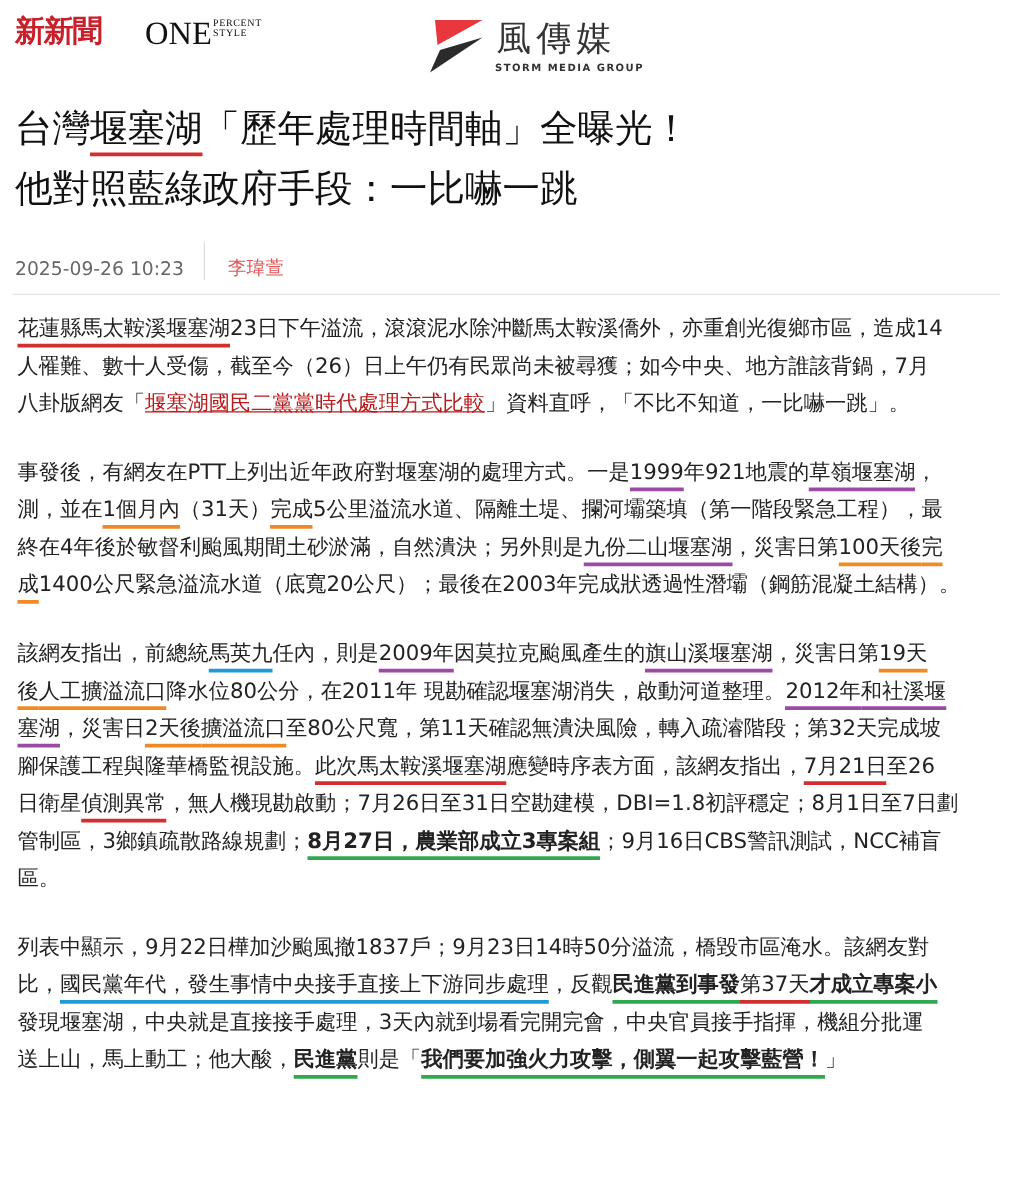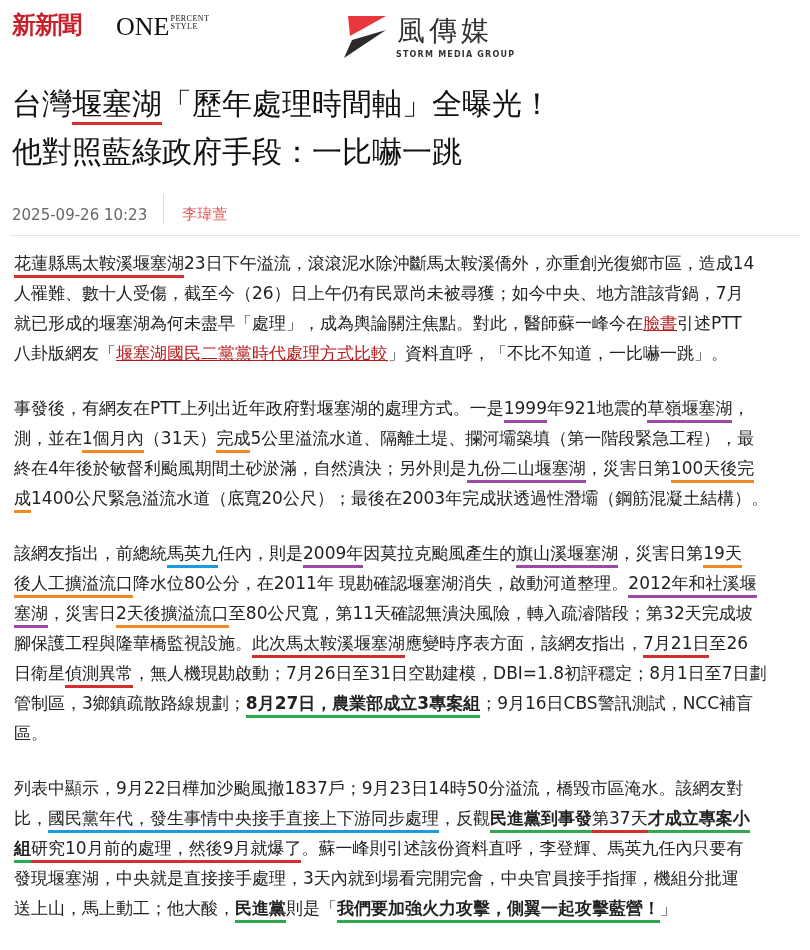--- a/index.html
+++ b/index.html
@@ -65,21 +65,20 @@
   <span class="date">2025-09-26 10:23</span>
   <span class="sep"></span>
   <span class="author">李瑋萱</span>
 </div>
 <div class="divider"></div>
 
 <div class="article">
   <p class="para">
     <span class="ln"><span class="u red">花蓮縣馬太鞍溪堰塞湖</span><span>23日下午溢流，滾滾泥水除沖斷馬太鞍溪僑外，亦重創光復鄉市區，造成14</span></span>
     <span class="ln">人罹難、數十人受傷，截至今（26）日上午仍有民眾尚未被尋獲；如今中央、地方誰該背鍋，7月</span>
-    <span class="ln"><span>就已形成的堰塞湖為何未盡早「處理」，成為輿論關注焦點。對此，醫師蘇一峰今在</span><a class="link">臉書</a><span>引述PTT</span></span>
     <span class="ln"><span>八卦版網友「</span><a class="link">堰塞湖國民二黨黨時代處理方式比較</a><span>」資料直呼，「不比不知道，一比嚇一跳」。</span></span>
   </p>
 
   <p class="para">
     <span class="ln"><span>事發後，有網友在PTT上列出近年政府對堰塞湖的處理方式。一是</span><span class="u purple">1999</span><span>年921地震的</span><span class="u purple">草嶺堰塞湖</span><span>，</span></span>
     <span class="ln"><span>測，並在</span><span class="u orange">1個月內</span><span>（31天）</span><span class="u orange">完成</span><span>5公里溢流水道、隔離土堤、攔河壩築填（第一階段緊急工程），最</span></span>
     <span class="ln"><span>終在4年後於敏督利颱風期間土砂淤滿，自然潰決；另外則是</span><span class="u purple">九份二山堰塞湖</span><span>，災害日第</span><span class="u orange">100天後</span><span class="u orange">完</span></span>
     <span class="ln"><span class="u orange">成</span><span>1400公尺緊急溢流水道（底寬20公尺）；最後在2003年完成狀透過性潛壩（鋼筋混凝土結構）。</span></span>
   </p>
 
@@ -89,17 +88,16 @@
     <span class="ln"><span class="u purple">塞湖</span><span>，災害日</span><span class="u orange">2天後</span><span class="u orange">擴溢流口</span><span>至80公尺寬，第11天確認無潰決風險，轉入疏濬階段；第32天完成坡</span></span>
     <span class="ln"><span>腳保護工程與隆華橋監視設施。</span><span class="u red">此次馬太鞍溪堰塞湖</span><span>應變時序表方面，該網友指出，</span><span class="u red">7月21日</span><span>至26</span></span>
     <span class="ln"><span>日衛星</span><span class="u red">偵測異常</span><span>，無人機現勘啟動；7月26日至31日空勘建模，DBI=1.8初評穩定；8月1日至7日劃</span></span>
     <span class="ln"><span>管制區，3鄉鎮疏散路線規劃；</span><span class="u green">8月27日，農業部成立3專案組</span><span>；9月16日CBS警訊測試，NCC補盲</span></span>
     <span class="ln">區。</span>
   </p>
 
   <p class="para">
     <span class="ln">列表中顯示，9月22日樺加沙颱風撤1837戶；9月23日14時50分溢流，橋毀市區淹水。該網友對</span>
     <span class="ln"><span>比，</span><span class="u blue">國民黨年代，發生事情中央接手直接上下游同步處理</span><span>，反觀</span><span class="u green">民進黨到事發</span><span class="u red">第37天</span><span class="u green">才成立專案小</span></span>
-    <span class="ln"><span class="u green">組</span><span class="u red">研究10月前的處理，然後9月就爆了</span><span>。蘇一峰則引述該份資料直呼，李登輝、馬英九任內只要有</span></span>
     <span class="ln">發現堰塞湖，中央就是直接接手處理，3天內就到場看完開完會，中央官員接手指揮，機組分批運</span>
     <span class="ln"><span>送上山，馬上動工；他大酸，</span><span class="u green">民進黨</span><span>則是「</span><span class="u green">我們要加強火力攻擊，側翼一起攻擊藍營！</span><span>」</span></span>
   </p>
 </div>
 
 </body></html>

